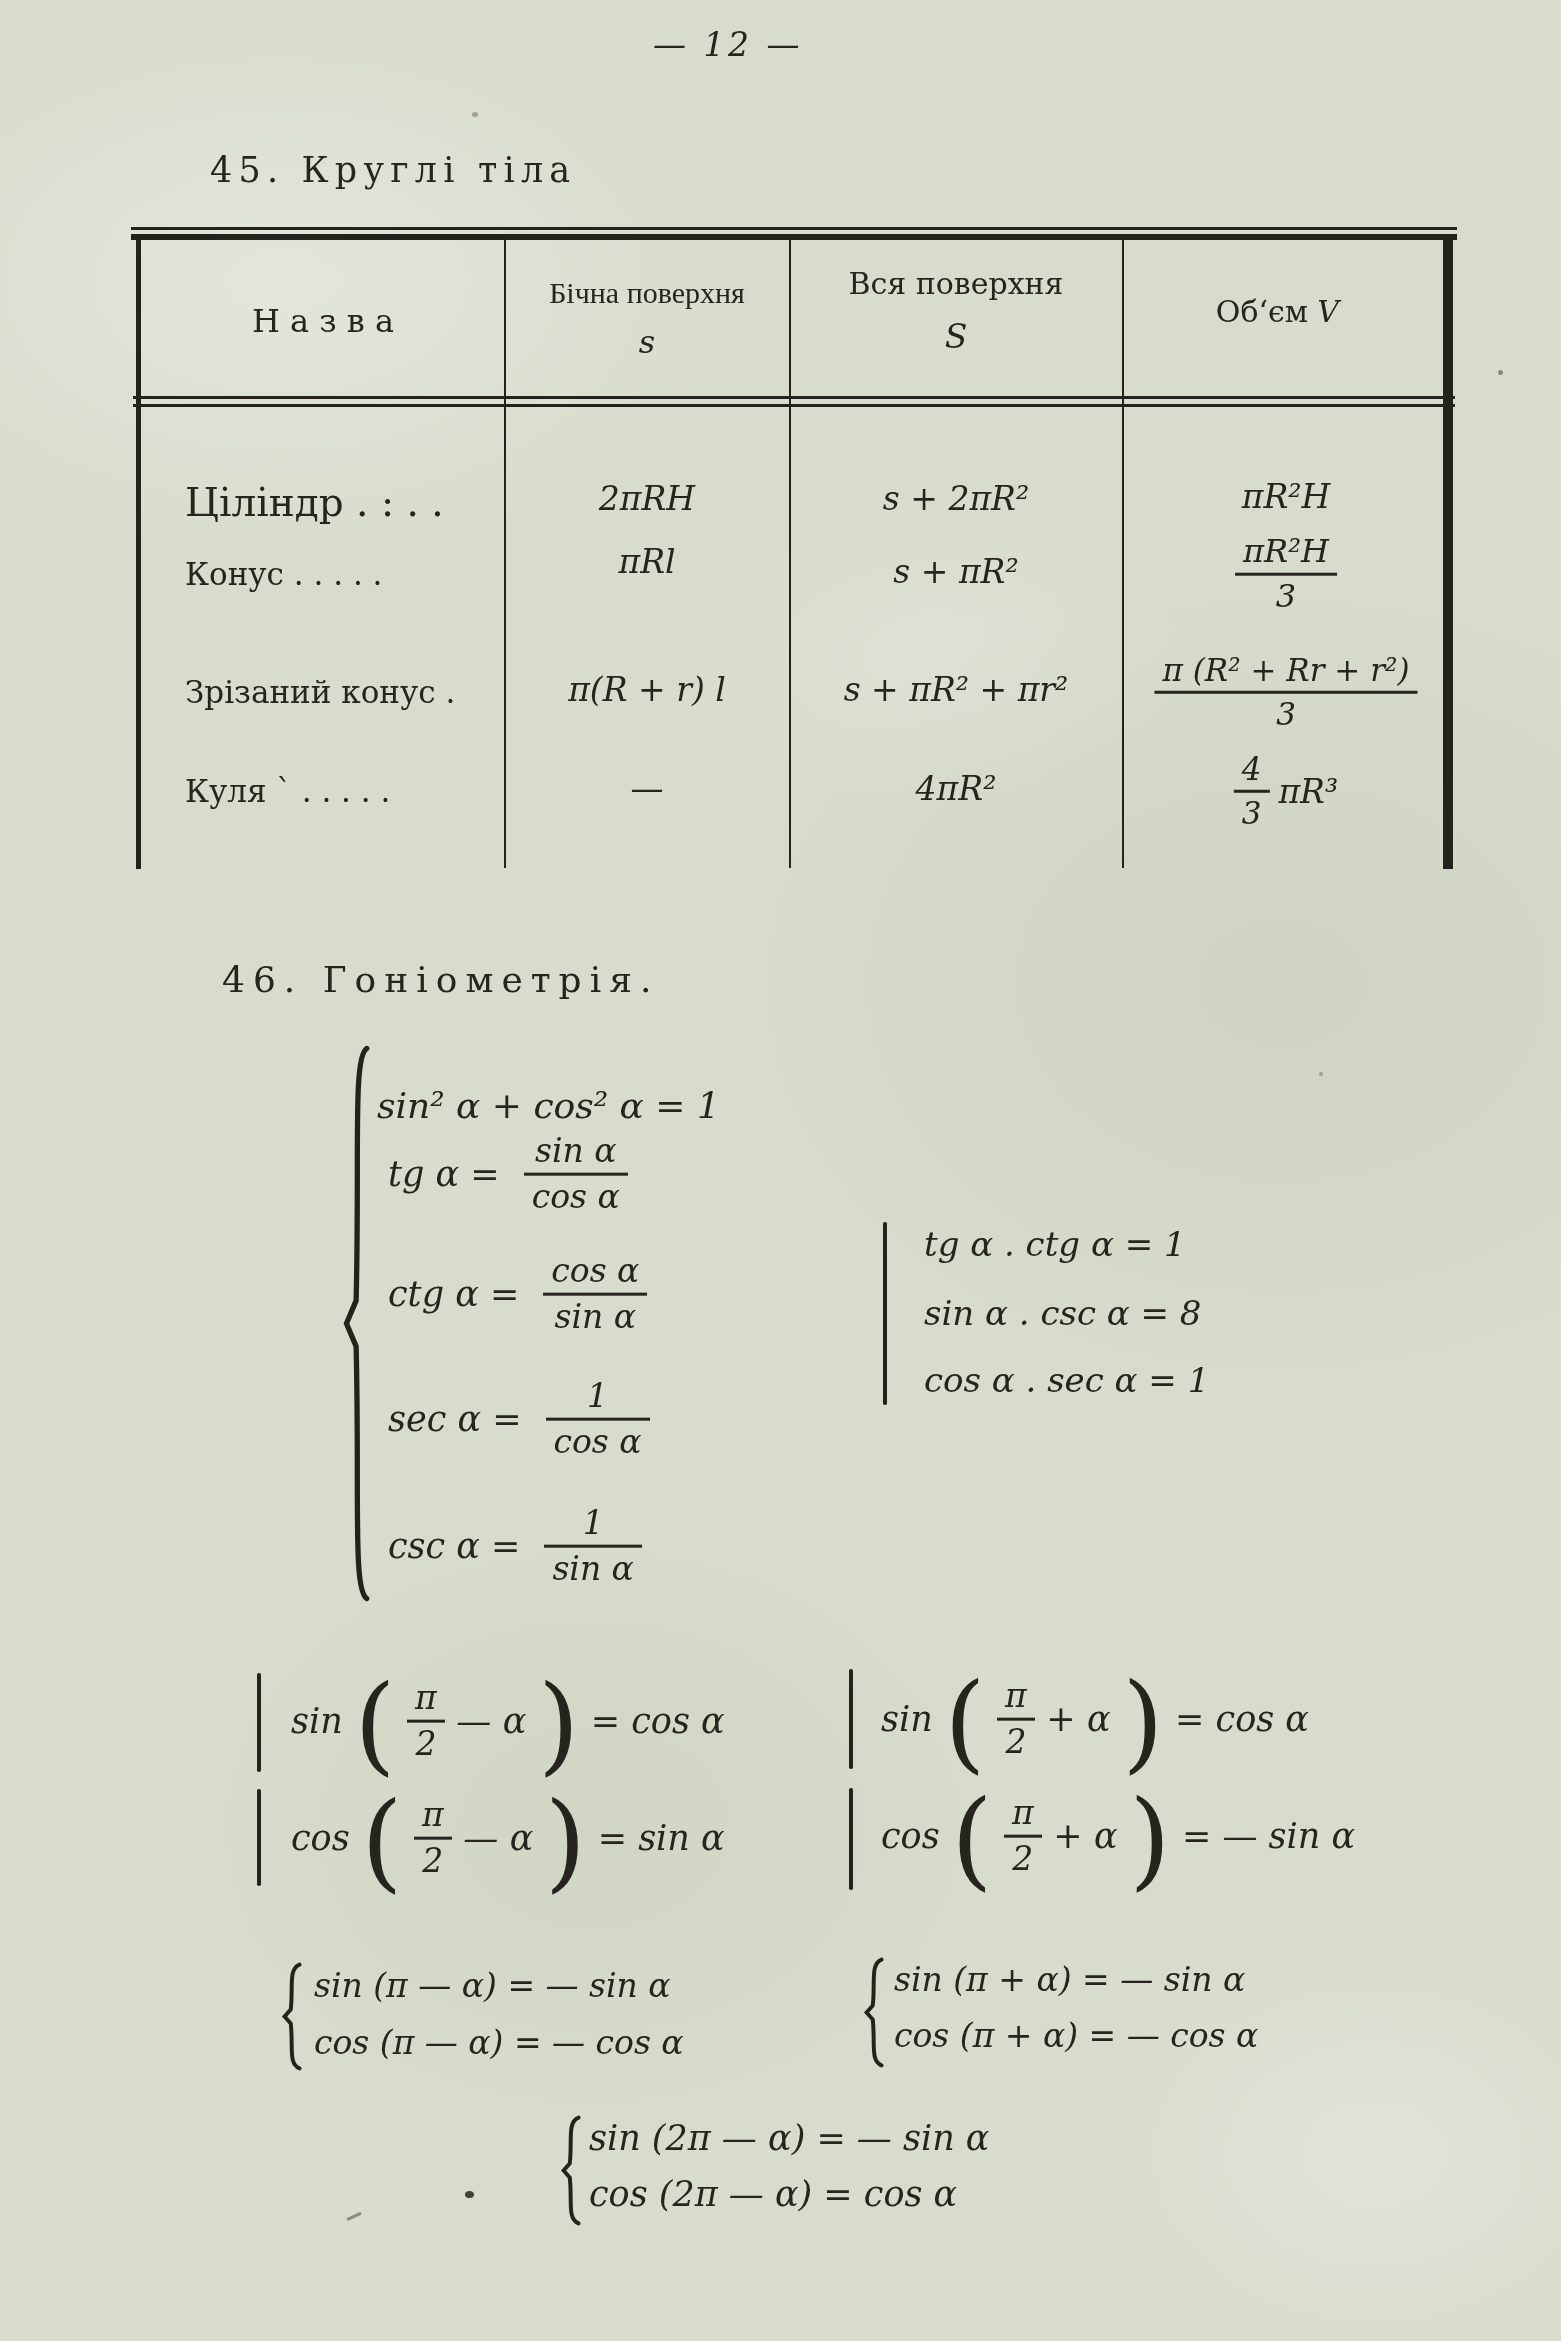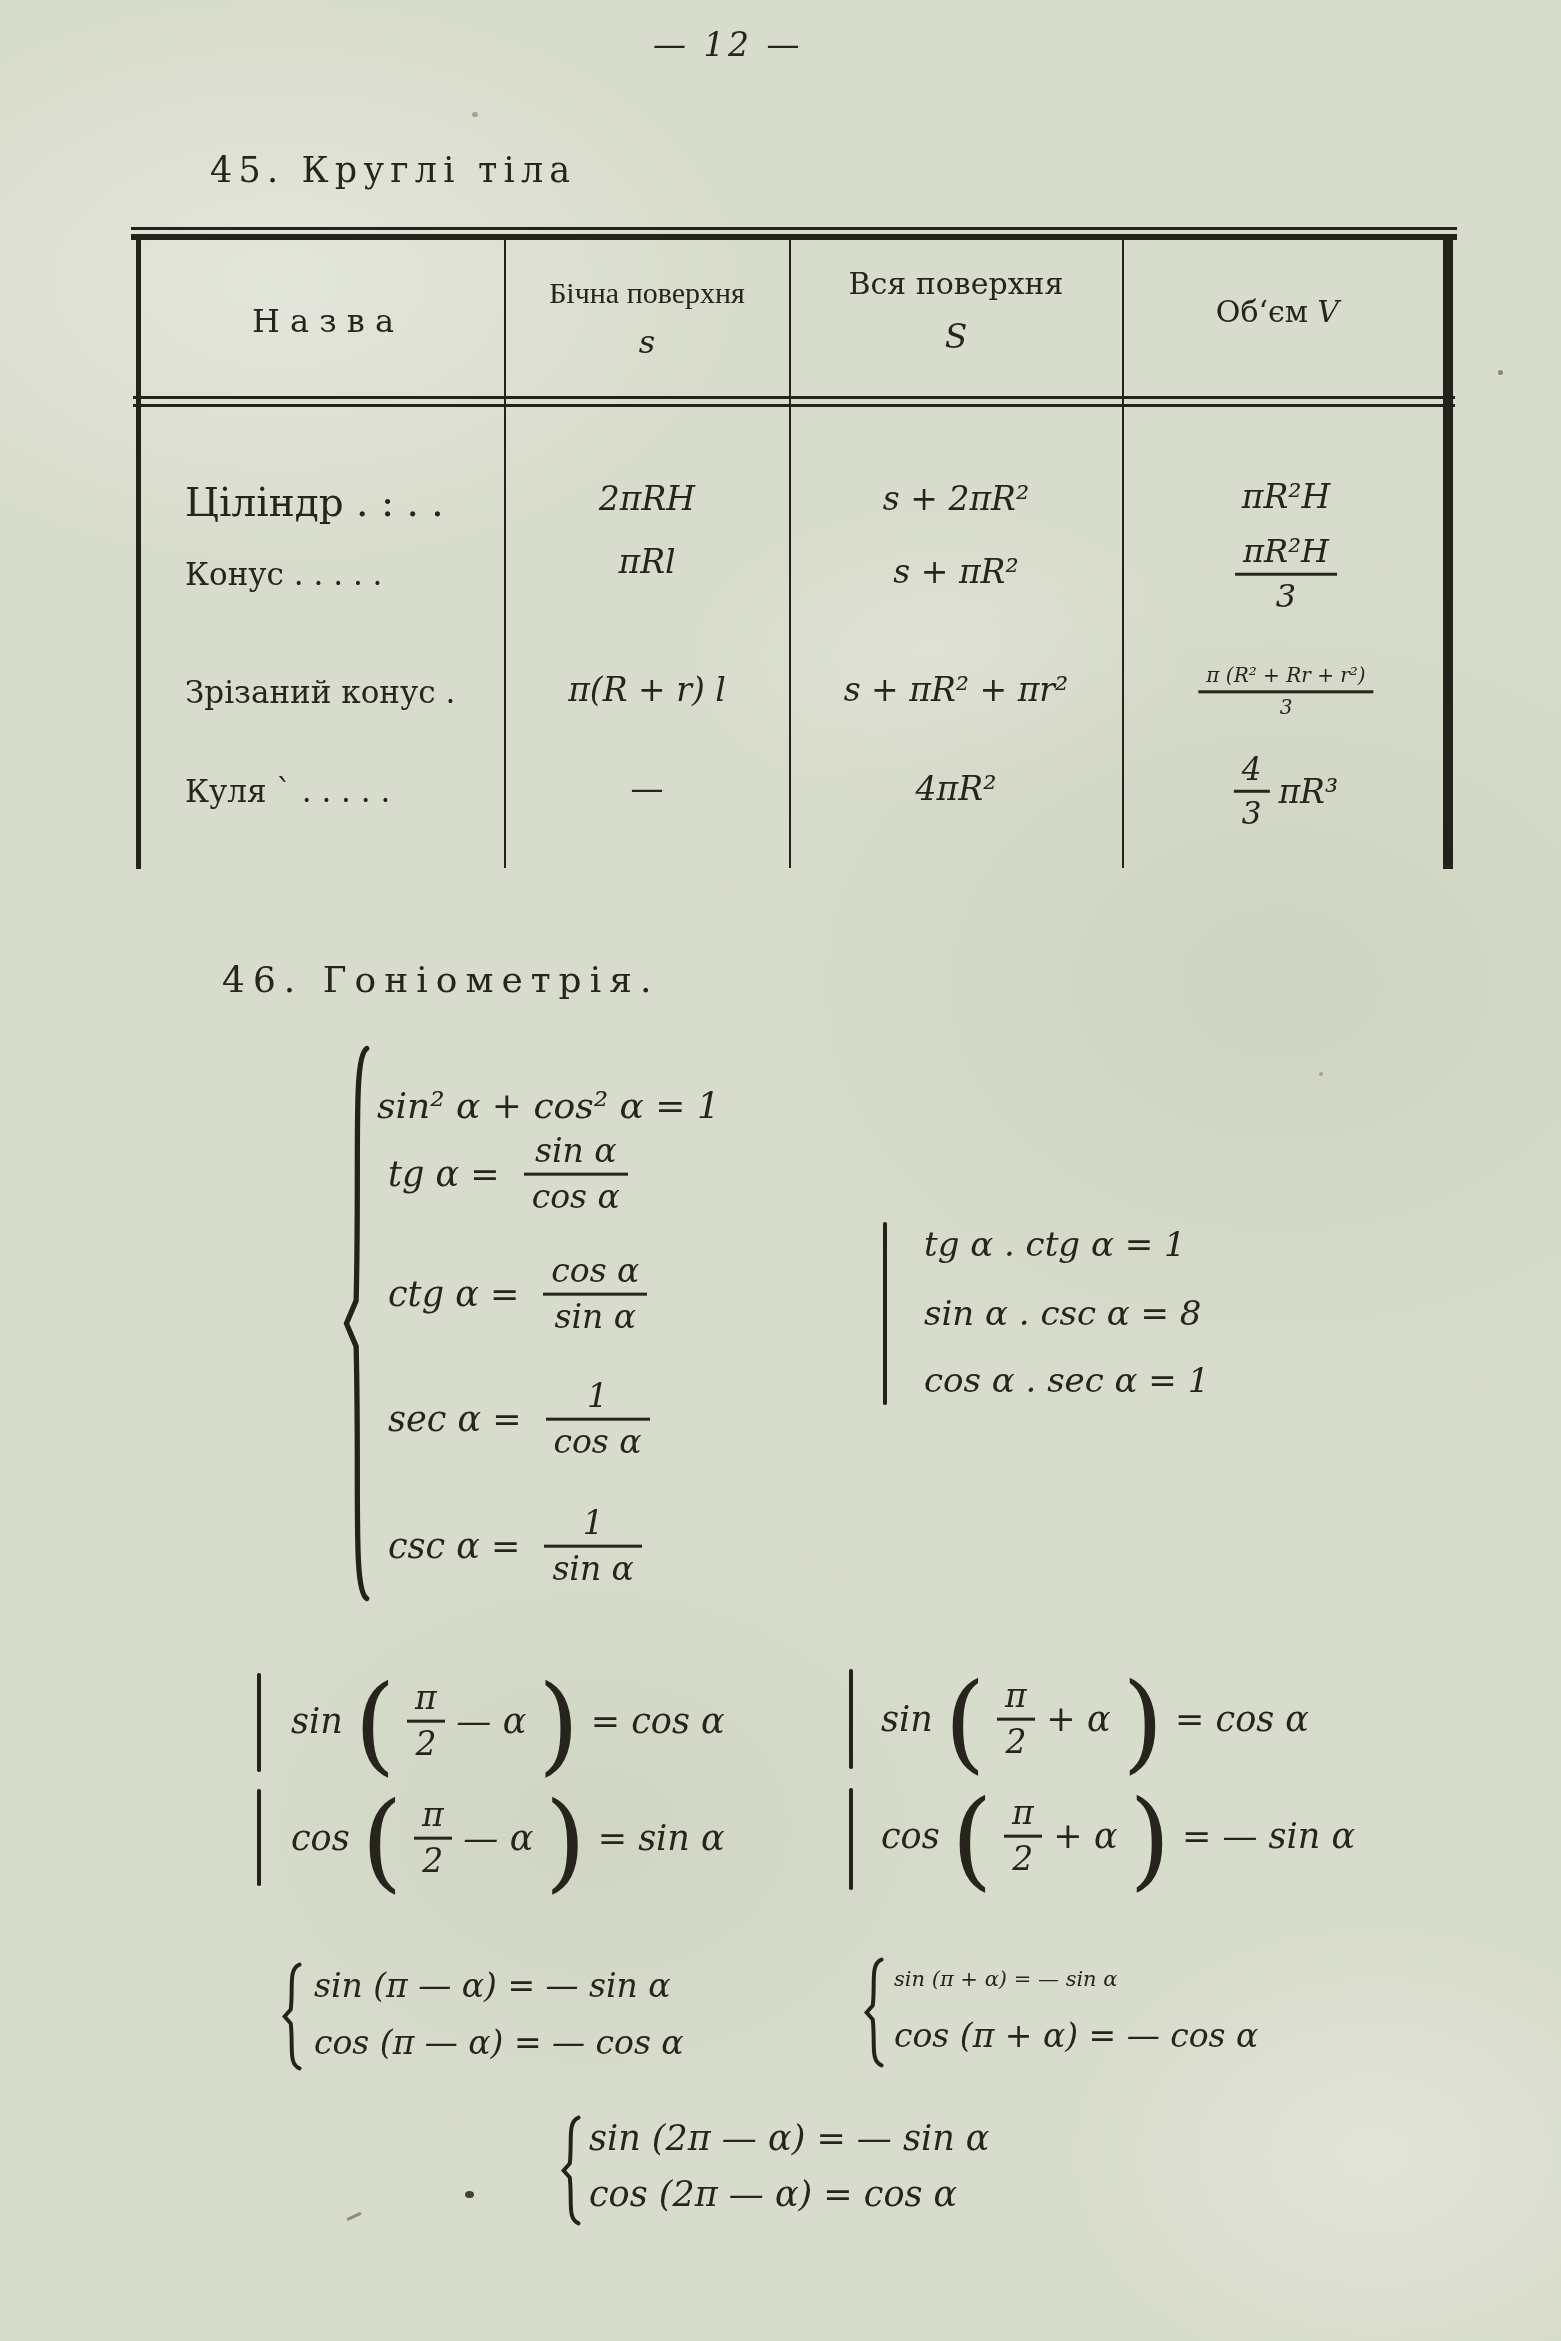--- a/index.html
+++ b/index.html
@@ -82,21 +82,21 @@
         <span class="fnum">πR²H</span>
         <span class="fbar"></span>
         <span class="fden">3</span>
       </span>
     </div>
 
     <div class="cell ctrY txt" style="left:49px; top:465px; font-size:31px;">Зрізаний конус .</div>
     <div class="cell ctrXY m" style="left:511px; top:462px; font-size:33px;">π(R + r) l</div>
     <div class="cell ctrXY m" style="left:820px; top:462px; font-size:33px;">s + πR² + πr²</div>
     <div class="cell ctrXY" style="left:1150px; top:465px;">
-      <span class="frac m" style="font-size:20px;">
+      <span class="frac m" style="font-size:31px;">
         <span class="fnum">π (R² + Rr + r²)</span>
         <span class="fbar"></span>
         <span class="fden">3</span>
       </span>
     </div>
 
     <div class="cell ctrY txt" style="left:49px; top:564px; font-size:31px;">Куля ` . . . . .</div>
     <div class="cell ctrXY m" style="left:511px; top:561px; font-size:33px;">—</div>
     <div class="cell ctrXY m" style="left:820px; top:561px; font-size:33px;">4πR²</div>
     <div class="cell ctrXY" style="left:1150px; top:564px; display:flex; align-items:center; gap:8.8px;">
@@ -214,21 +214,21 @@
 
   <svg class="brace" style="left:273px; top:1962px;" width="32" height="109" viewBox="0 0 36 124">
     <path d="M 30 3 C 17 8, 23 28, 20 54 L 13 62 L 20 70 C 23 96, 17 116, 30 121" stroke-width="4.5"></path>
   </svg>
   <div class="leq m ctrY" style="left:314px; top:1985px; font-size:33px;">sin (π — α) = — sin α</div>
   <div class="leq m ctrY" style="left:314px; top:2042px; font-size:33px;">cos (π — α) = — cos α</div>
 
   <svg class="brace" style="left:855px; top:1957px;" width="32" height="111" viewBox="0 0 36 126">
     <path d="M 30 3 C 17 8, 23 29, 20 55 L 13 63 L 20 71 C 23 98, 17 118, 30 123" stroke-width="4.5"></path>
   </svg>
-  <div class="leq m ctrY" style="left:894px; top:1979px; font-size:21px;">sin (π + α) = — sin α</div>
+  <div class="leq m ctrY" style="left:894px; top:1979px; font-size:33px;">sin (π + α) = — sin α</div>
   <div class="leq m ctrY" style="left:894px; top:2035px; font-size:33px;">cos (π + α) = — cos α</div>
 
   <svg class="brace" style="left:552px; top:2115px;" width="32" height="111" viewBox="0 0 36 126">
     <path d="M 30 3 C 17 8, 23 29, 20 55 L 13 63 L 20 71 C 23 98, 17 118, 30 123" stroke-width="4.5"></path>
   </svg>
   <div class="leq m ctrY" style="left:589px; top:2138px; font-size:35px;">sin (2π — α) = — sin α</div>
   <div class="leq m ctrY" style="left:589px; top:2194px; font-size:35px;">cos (2π — α) = cos α</div>
 
   <div class="speck" style="left:465px; top:2191px; width:8.8px; height:7px; background:#454134;"></div>
   <div class="speck" style="left:1498px; top:370px; width:5.3px; height:5.3px; background:#55503f; opacity:.6;"></div>

